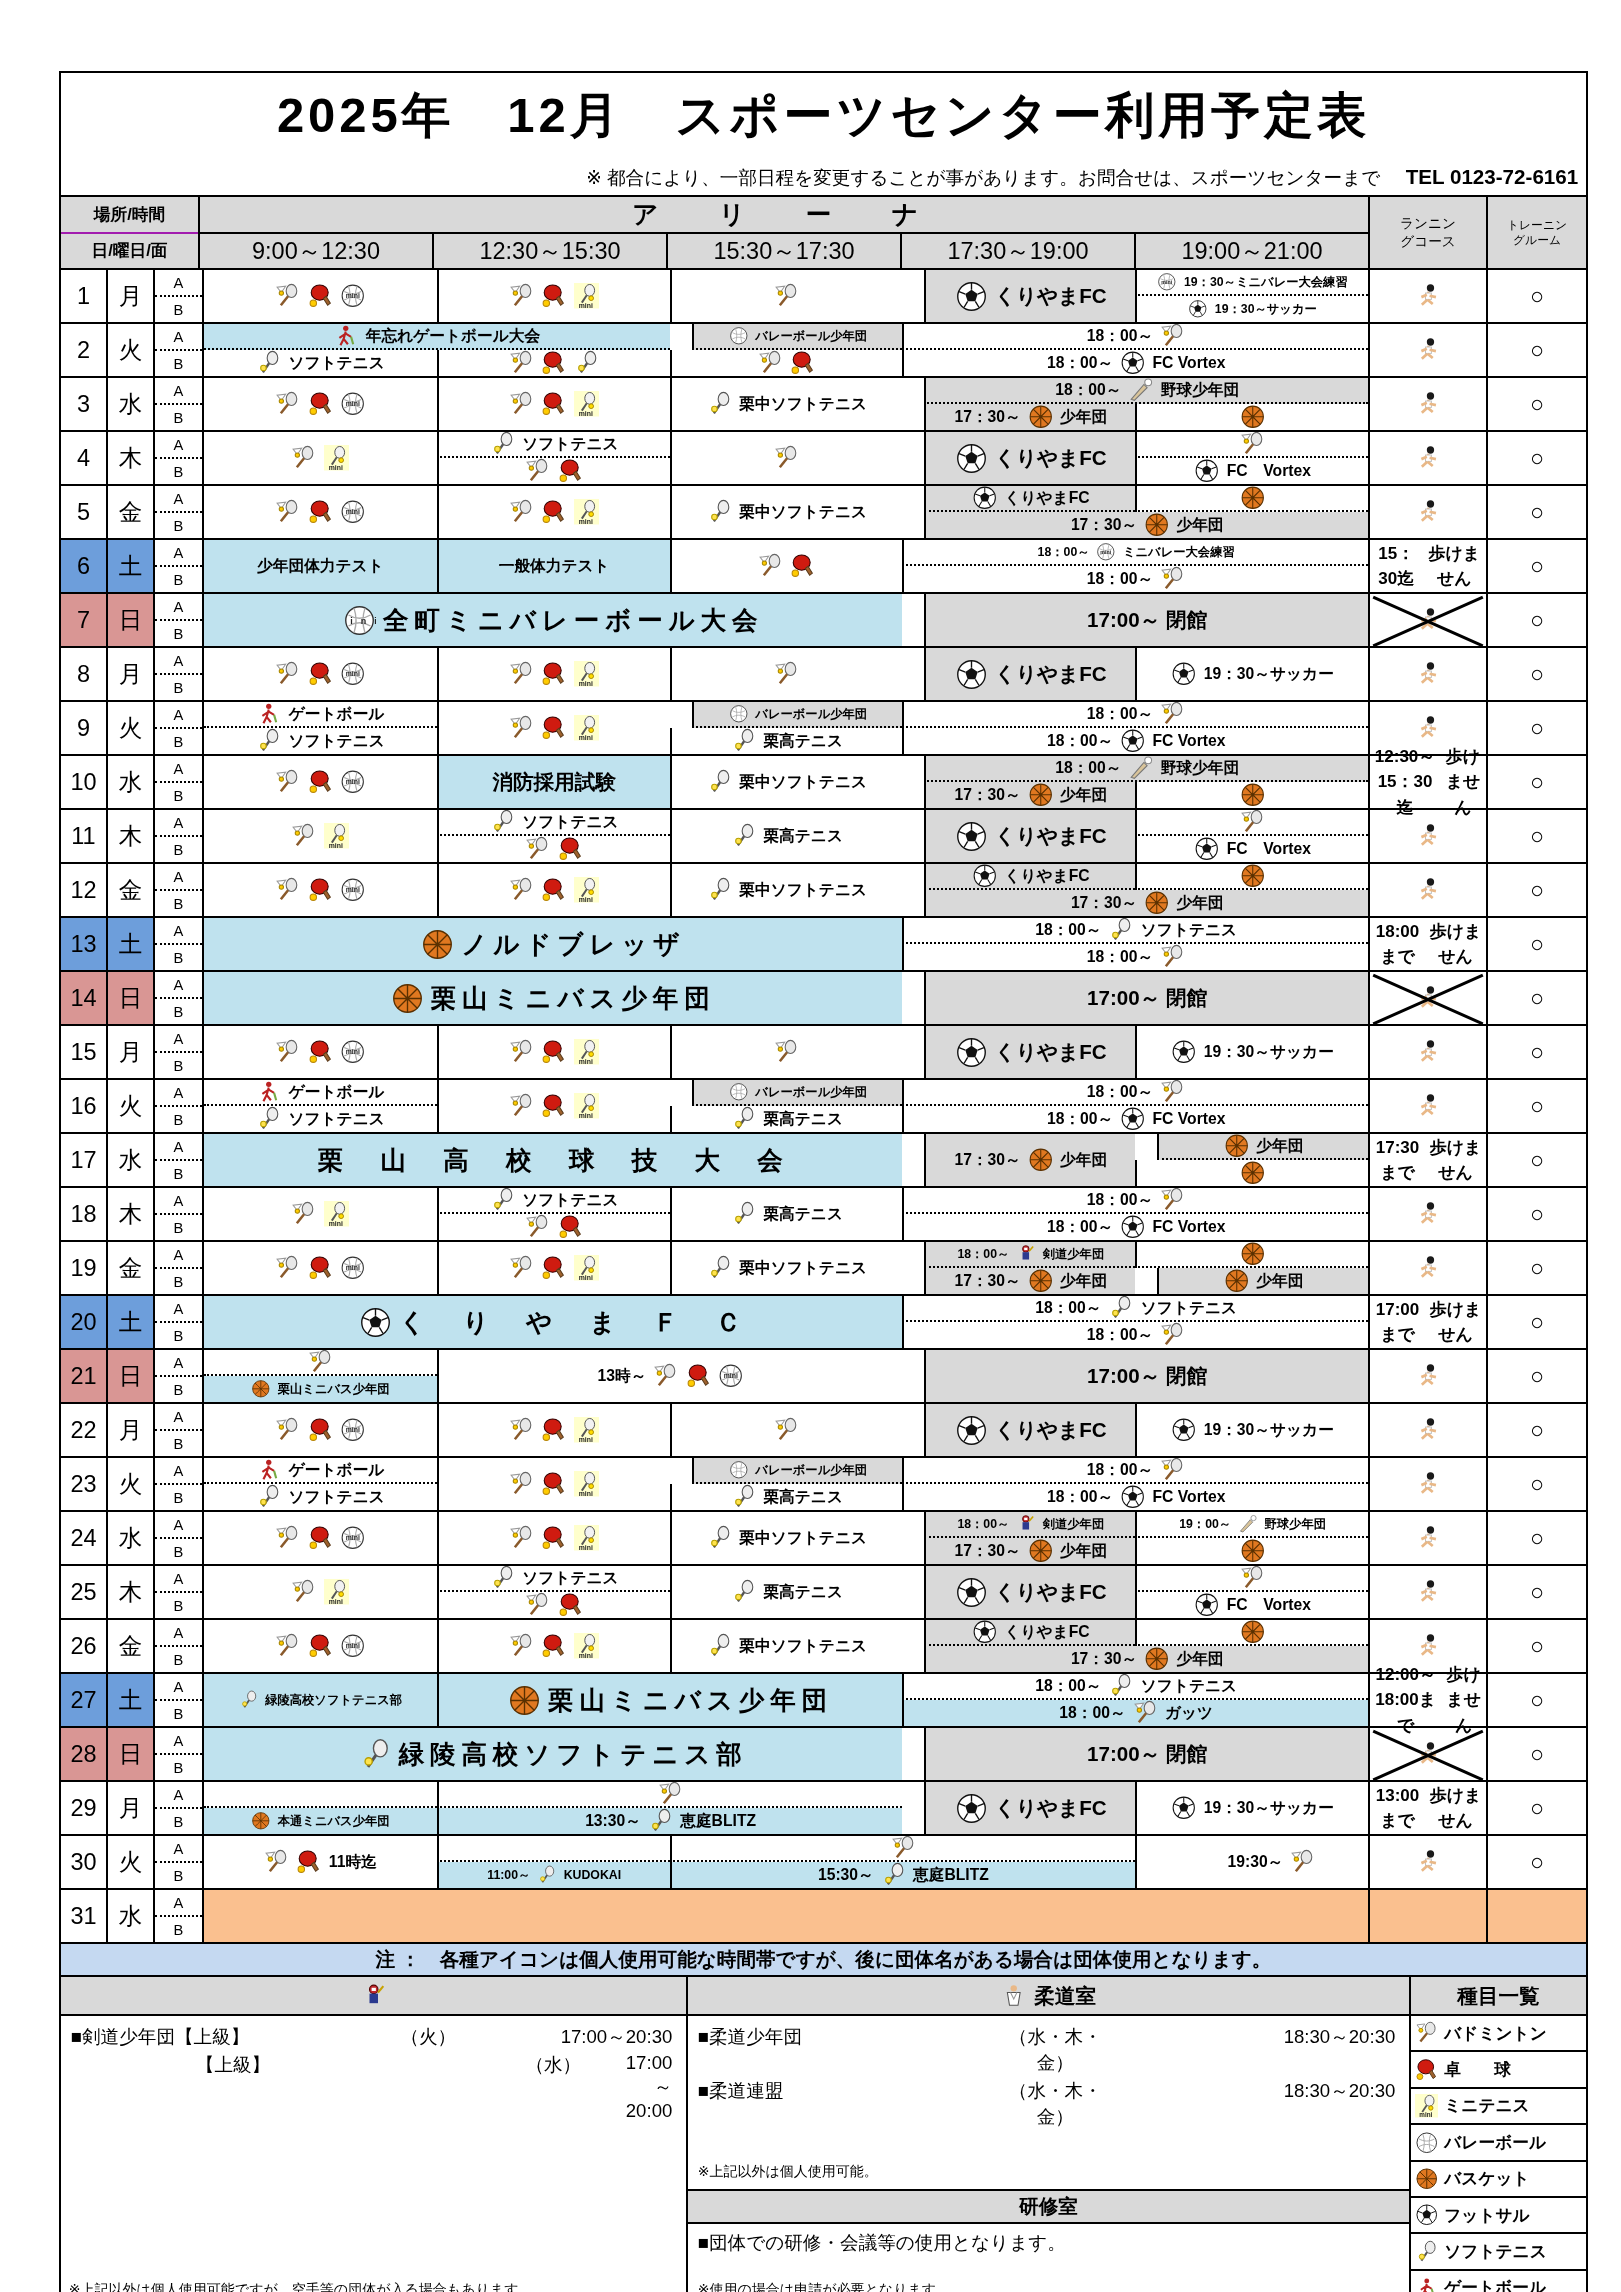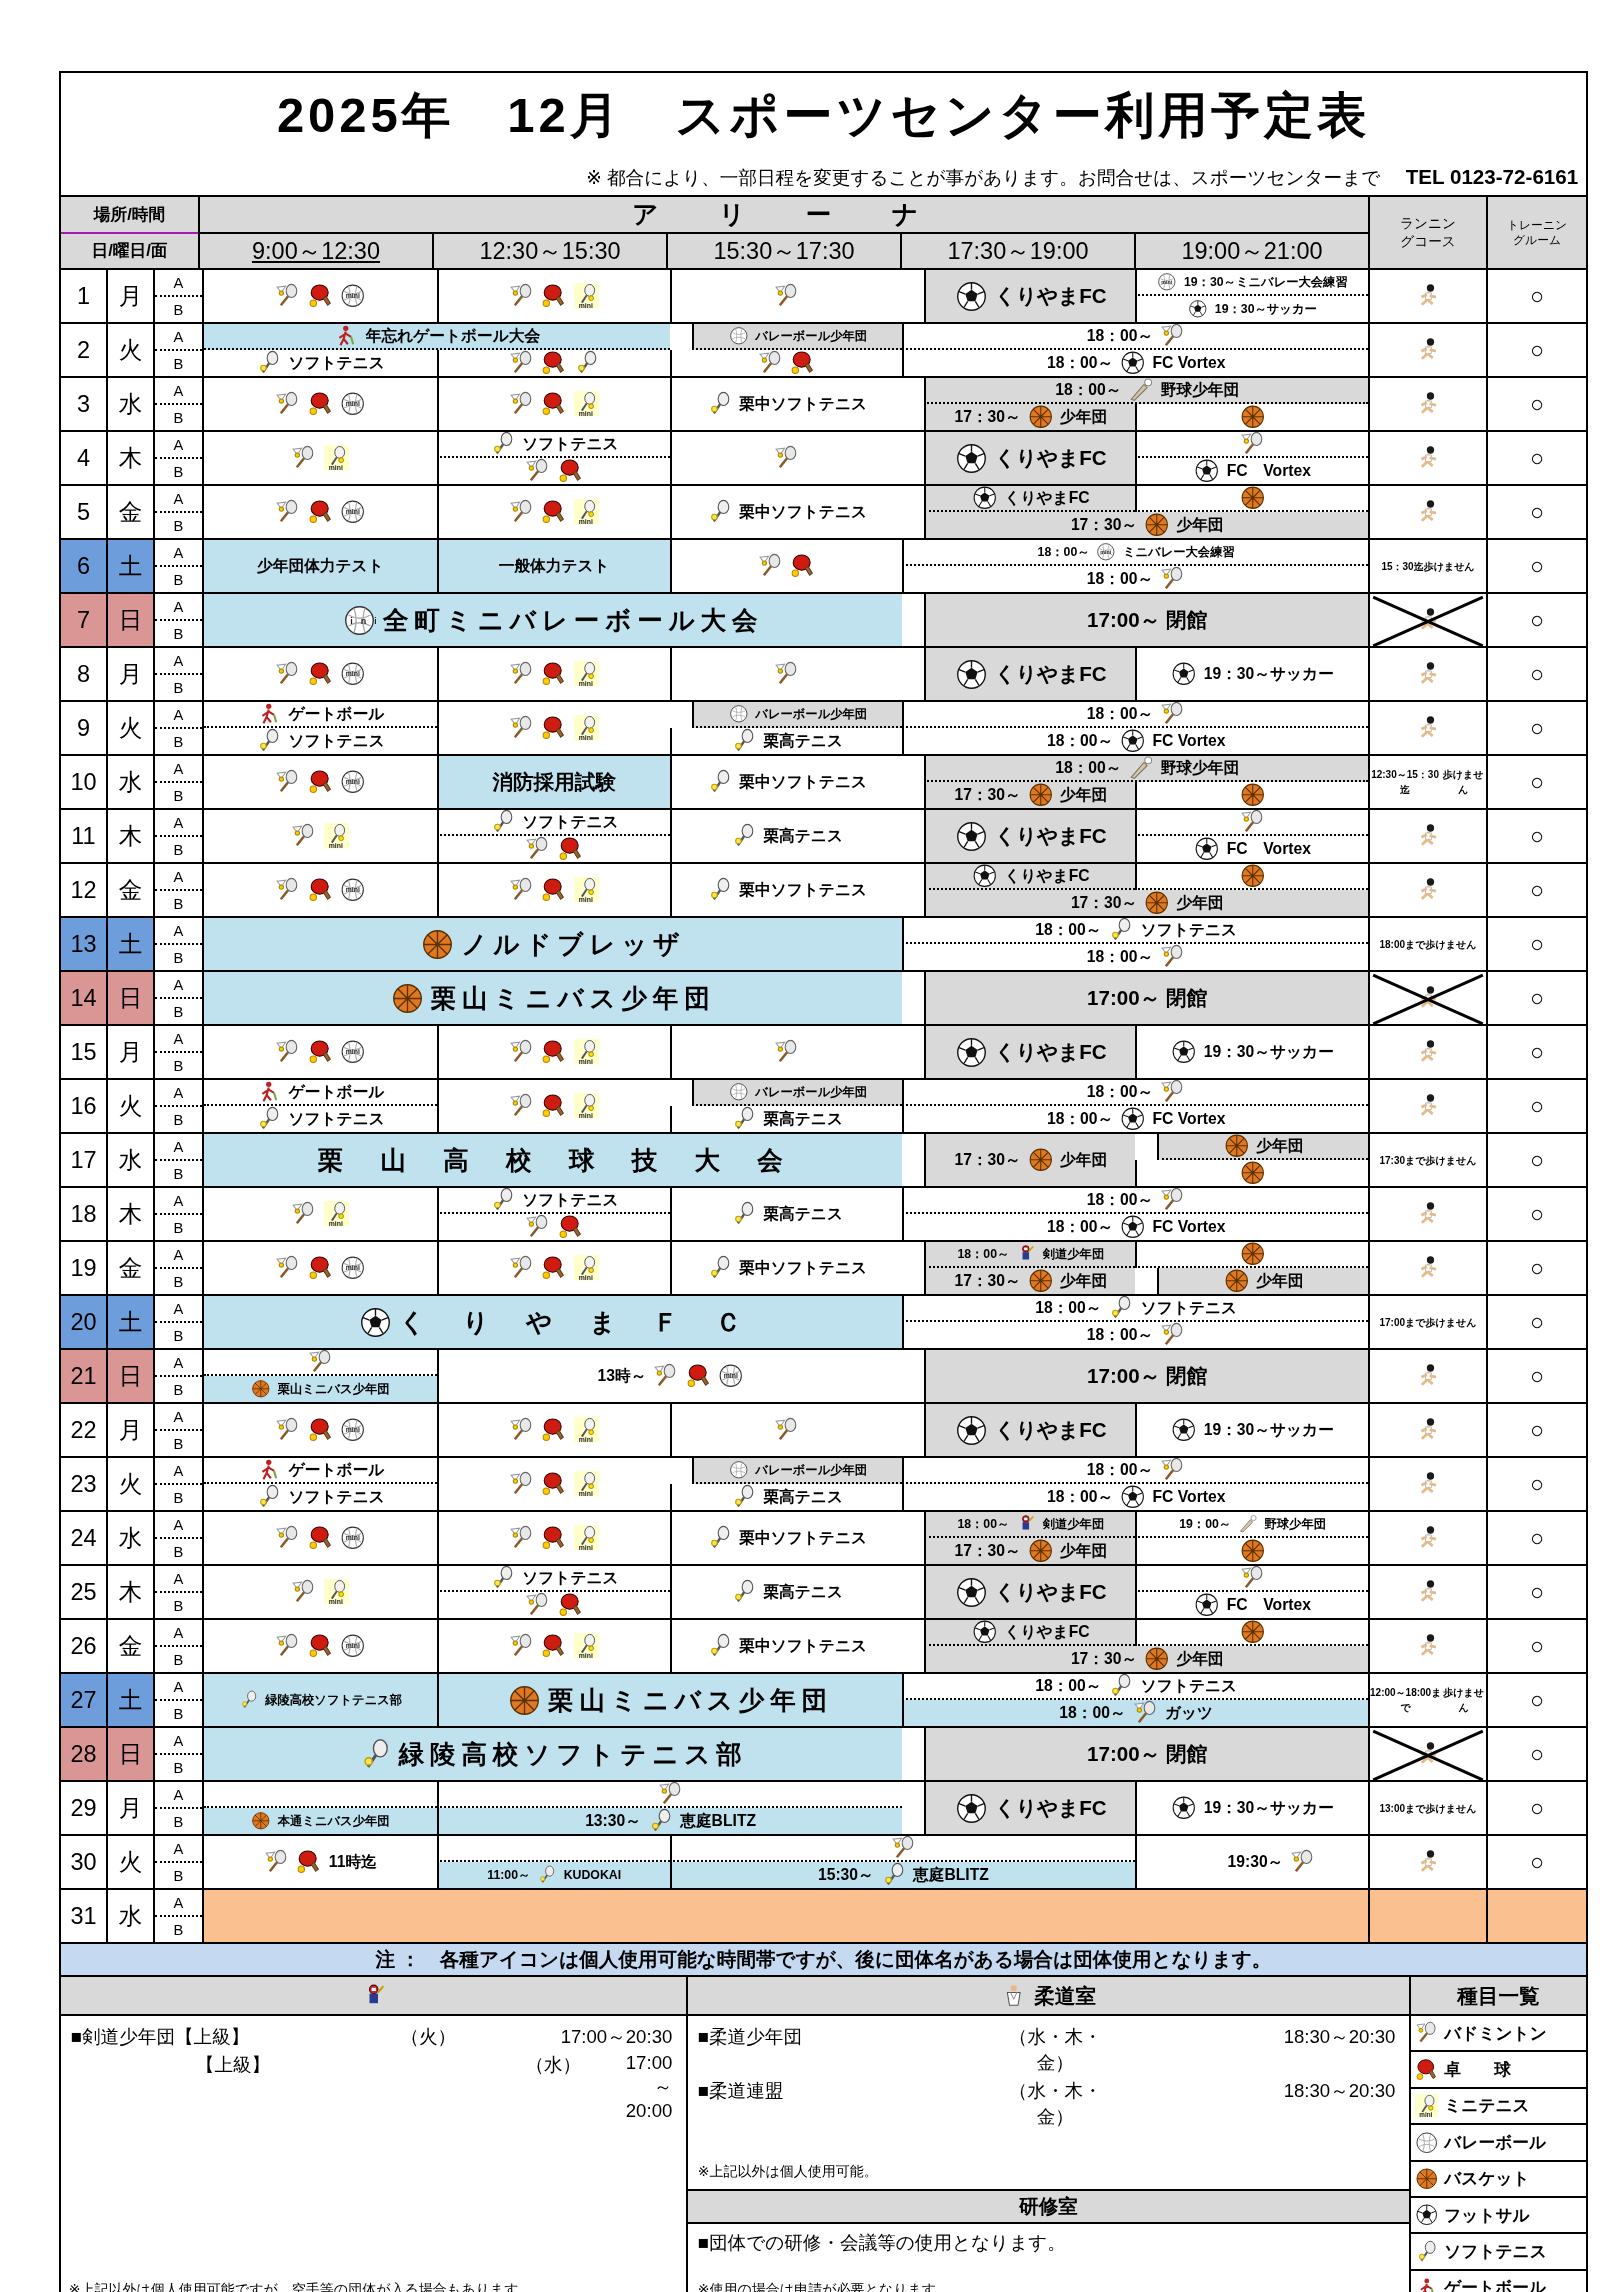--- a/index.html
+++ b/index.html
@@ -12,21 +12,21 @@
   .tel{font-size:20.6px;font-weight:bold;}
   
   .hdr{display:flex;height:71px;border-bottom:2.9px solid #000;background:#d9d9d9;}
   .hdr .corner{width:137px;border-right:2px solid #000;display:flex;flex-direction:column;}
   .hdr .corner div{flex:1;display:flex;align-items:center;justify-content:center;font-size:16.7px;font-weight:bold;}
   .hdr .corner div:first-child{border-bottom:2px solid #a21caf;}
   .hdr .timehead{flex:1;display:flex;flex-direction:column;}
   .arena{flex:1;display:flex;align-items:center;justify-content:center;font-size:25.5px;font-weight:bold;letter-spacing:17.6px;border-bottom:2px solid #000;}
   .tslots{flex:1;display:flex;}
   .tslots span{flex:1;display:flex;align-items:center;justify-content:center;font-size:23.5px;border-left:2px solid #000;}
-  .tslots span:first-child{border-left:none;text-decoration:underline;}
+  .tslots span:first-child{border-left:none;}
   .runhead,.trainhead{width:116px;border-left:2px solid #000;display:flex;align-items:center;justify-content:center;text-align:center;font-size:13.7px;line-height:1.25;}
   .trainhead{width:98px;font-size:11.8px;}
   
   .day-row{display:flex;height:52px;border-top:2px solid #000;}
   .day-row:first-child{border-top:none;}
   .dnum,.dow{width:45px;border-right:2px solid #000;display:flex;align-items:center;justify-content:center;font-size:23.5px;}
   .face{width:47px;border-right:2px solid #000;display:flex;flex-direction:column;font-size:14.7px;}
   .face div{flex:1;display:flex;align-items:center;justify-content:center;}
   .face .fa{border-bottom:2px dotted #000;}
   .sa .dnum,.sa .dow{background:#6d9edb;}
@@ -35,21 +35,21 @@
   .cell{display:flex;align-items:center;justify-content:center;gap:6.9px;font-size:15.7px;font-weight:bold;overflow:hidden;padding:0 2px;white-space:nowrap;}
   .cell{border-left:2px solid #000;}
   .cell.c1{border-left:none;}
   .cell.dash{border-bottom:2px dotted #000;}
   .bg-g{background:#d9d9d9;margin-left:22px;}
   .bg-b{background:#bfe2ee;}
   .bg-o{background:#fac08f;}
   .sm{font-size:12.3px;}
   .big{font-size:20.6px;}
   .hg{font-size:25.5px;letter-spacing:5.9px;}
-  .runcol{width:116px;border-left:2px solid #000;display:flex;align-items:center;justify-content:center;text-align:center;font-size:10px;font-weight:bold;line-height:1.5;position:relative;}
+  .runcol{width:116px;border-left:2px solid #000;display:flex;align-items:center;justify-content:center;text-align:center;font-size:17px;font-weight:bold;line-height:1.5;position:relative;}
   .traincol{width:98px;border-left:2px solid #000;display:flex;align-items:center;justify-content:center;font-size:23.5px;}
   .xwrap{position:relative;width:100%;height:100%;display:flex;align-items:center;justify-content:center;}
   .xwrap:before,.xwrap:after{content:"";position:absolute;left:-2px;right:-2px;top:50%;height:2.9px;background:#000;}
   .xwrap:before{transform:rotate(24deg);}
   .xwrap:after{transform:rotate(-24deg);}
   .ic{display:inline-flex;align-items:center;justify-content:center;}
   .ic svg{width:25.5px;height:25.5px;display:block;}
   .hg .ic svg,.big .ic svg{width:33px;height:33px;}
   .sm .ic svg{width:19.6px;height:19.6px;}
   

